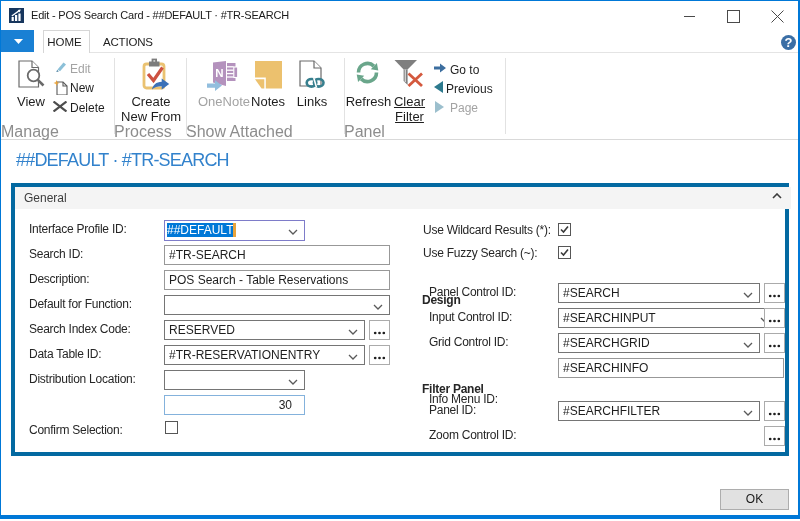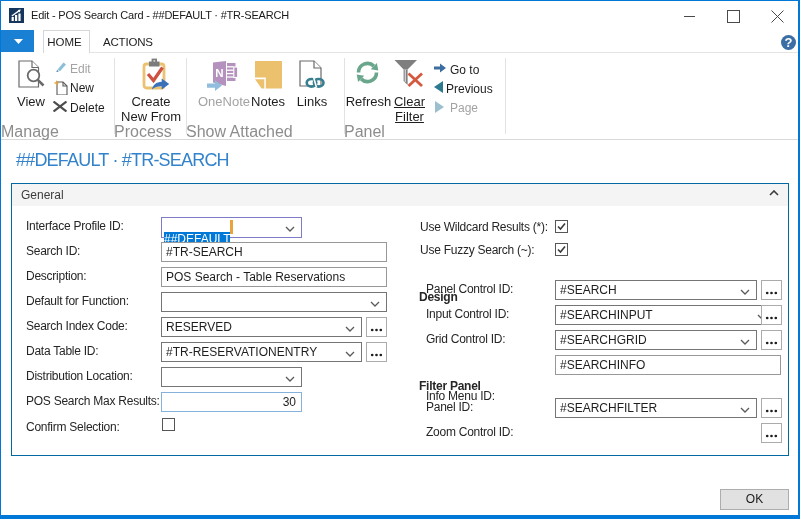--- a/index.html
+++ b/index.html
@@ -22,21 +22,21 @@
   
   #ribbon { left:1px; top:53px; width:797px; height:87px; background:#fff; border-bottom:1px solid #d9d9d9; }
   .gsep { position:absolute; top:5px; width:1px; height:76px; background:#e2e2e2; }
   .glabel { position:absolute; top:70px; font-size:16px; color:#8d8d8d; text-align:left; }
   .biglabel { position:absolute; font-size:13px; color:#1e1e1e; text-align:center; }
   .smalllabel { position:absolute; font-size:12px; color:#1e1e1e; }
   .disabled { color:#a3a3a3 !important; }
   
   #heading { left:16px; top:150px; font-size:18px; letter-spacing:-0.8px; color:#3282cc; white-space:nowrap; }
   
-  #fasttab { left:11px; top:183px; width:778px; height:273px; border:1px solid #0369a1; background:#fff; }
+  #fasttab { left:11px; top:183px; width:778px; height:273px; border:4px solid #0369a1; background:#fff; }
   #ft-header { position:absolute; left:0; top:0; width:776px; height:22px; background:#f4f4f4; color:#3c3c3c; line-height:22px; padding-left:9px; }
   #ft-caret { position:absolute; right:9px; top:6px; }
   .lbl { position:absolute; color:#262626; white-space:nowrap; letter-spacing:-0.25px; }
   .tb { position:absolute; background:#fff; border:1px solid #989898; height:20px; line-height:18px; padding-left:4px; color:#1e1e1e; }
   .cb { position:absolute; background:#fff; border:1px solid #757575; height:20px; line-height:18px; padding-left:4px; color:#1e1e1e; }
   .chev { position:absolute; right:6px; top:8px; }
   .assist { position:absolute; width:21px; height:20px; background:#fff; border:1px solid #ababab; }
   .assist svg { position:absolute; left:3px; top:10px; }
   .chk { position:absolute; width:13px; height:13px; background:#fff; border:1px solid #565656; }
   .bold { font-weight:bold; }
@@ -184,21 +184,21 @@
 
 <div class="abs" id="heading">##DEFAULT · #TR-SEARCH</div>
 
 <div class="abs" id="fasttab">
   <div id="ft-header">General<svg id="ft-caret" width="10" height="6">
         <path d="M1 5 L5 1 L9 5" fill="none" stroke="#3c3c3c" stroke-width="1.6"></path>
       </svg></div>
 
   <div class="lbl" style="left:14px; top:35px;">Interface Profile ID:</div>
   <div class="cb" style="left:149px; top:33px; width:141px; height:21px; border-color:#7e7cc9; padding-left:2px;">
-    <span style="display:inline-block; background:#0078d7; color:#fff; height:14px; line-height:14px; margin-top:14px; vertical-align:top;">##DEFAULT</span><span style="display:inline-block; width:2.5px; height:14px; margin-top:2px; background:#e8a33b; vertical-align:top;"></span>
+    <span style="display:inline-block; background:#0078d7; color:#fff; height:14px; line-height:14px; margin-top:2px; vertical-align:top;">##DEFAULT</span><span style="display:inline-block; width:2.5px; height:14px; margin-top:2px; background:#e8a33b; vertical-align:top;"></span>
     <svg class="chev" width="10" height="6">
         <path d="M1 1 L5 5 L9 1" fill="none" stroke="#5a5a5a" stroke-width="1.3"></path>
       </svg>
   </div>
 
   <div class="lbl" style="left:14px; top:60px;">Search ID:</div>
   <div class="tb" style="left:149px; top:58px; width:226px;">#TR-SEARCH</div>
 
   <div class="lbl" style="left:14px; top:85px;">Description:</div>
   <div class="tb" style="left:149px; top:83px; width:226px;">POS Search - Table Reservations</div>
@@ -238,22 +238,21 @@
       </svg>
     </div>
 
   <div class="lbl" style="left:14px; top:185px;">Distribution Location:</div>
   <div class="cb" style="left:149px; top:183px; width:141px;">
     <svg class="chev" width="10" height="6">
         <path d="M1 1 L5 5 L9 1" fill="none" stroke="#5a5a5a" stroke-width="1.3"></path>
       </svg>
   </div>
 
-  <div class="lbl" style="left:14px; top:210px;">POS Search Max Results:</div>
-  <div class="tb" style="left:149px; top:208px; width:141px; border-color:#84b2dc; text-align:right; padding-right:5px;">30</div>
+  <div class="tb" style="left:149px; top:208px; width:141px; border-color:#84b2dc; text-align:right; padding-right:12px;">30</div>
 
   <div class="lbl" style="left:14px; top:236px;">Confirm Selection:</div>
   <div class="chk" style="left:150px; top:234px;"></div>
 
   <div class="lbl" style="left:408px; top:36px;">Use Wildcard Results (*):</div>
   <div class="chk" style="left:543px; top:36px;"><svg width="11" height="11">
         <path d="M2 5.5 L4.5 8 L9 2.5" fill="none" stroke="#3a3a3a" stroke-width="1.6"></path>
       </svg></div>
 
   <div class="lbl" style="left:408px; top:59px;">Use Fuzzy Search (~):</div>

